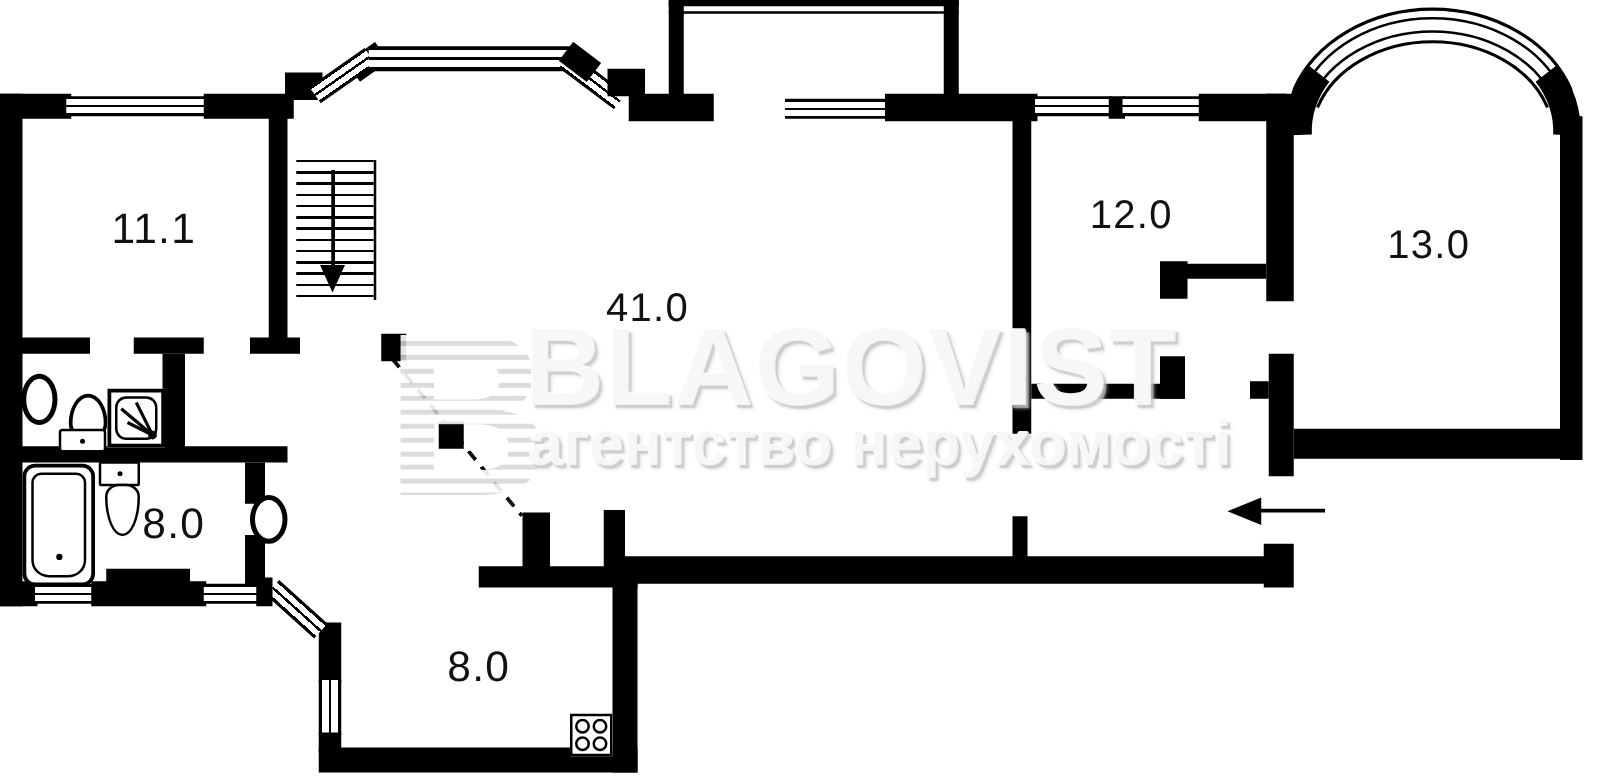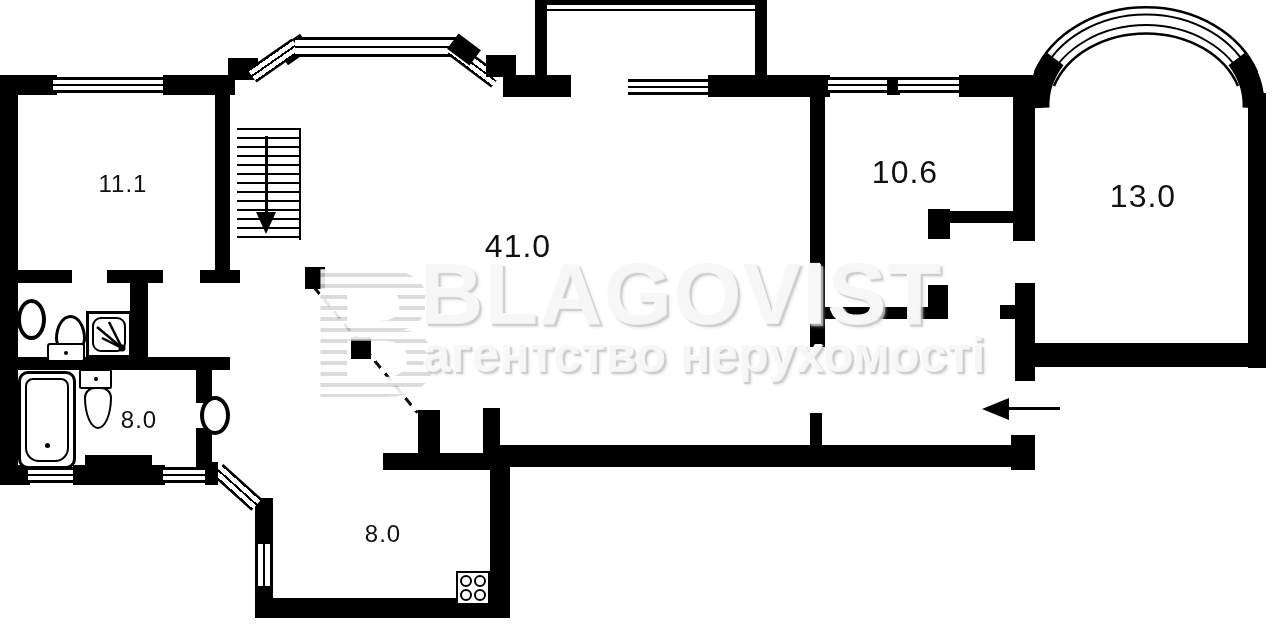--- a/index.html
+++ b/index.html
@@ -4,21 +4,21 @@
 <style>
   html,body{margin:0;padding:0;background:#fff;}
   #stage{position:relative;width:1280px;height:626px;background:#fff;overflow:hidden;
          font-family:"Liberation Sans", sans-serif;}
   .w{position:absolute;background:#000;}
   
   .winH{position:absolute;background:linear-gradient(to bottom,#000 0 16%,#fff 16% 44%,#000 44% 56%,#fff 56% 84%,#000 84% 100%);}
   .winV{position:absolute;background:linear-gradient(to right,#000 0 16%,#fff 16% 44%,#000 44% 56%,#fff 56% 84%,#000 84% 100%);}
   .winD{position:absolute;background:linear-gradient(to bottom,#000 0 16%,#fff 16% 44%,#000 44% 56%,#fff 56% 84%,#000 84% 100%);}
   .label{position:absolute;transform:translate(-50%,-50%);color:#111;font-size:32px;letter-spacing:1px;white-space:nowrap;}
-  .label.small{font-size:24px;}
+  .label.small{font-size:34px;}
   
   .stairs{position:absolute;left:237px;top:128px;width:62px;height:112px;
           background:repeating-linear-gradient(to bottom,#000 0 2px,#fff 2px 9px);
           border-right:2px solid #000;}
   .stair-arrow-line{position:absolute;left:265px;top:136px;width:3px;height:80px;background:#000;}
   .stair-arrow-head{position:absolute;left:256px;top:212px;width:0;height:0;
           border-left:10px solid transparent;border-right:10px solid transparent;border-top:22px solid #000;}
   
   .entry-shaft{position:absolute;left:1008px;top:407px;width:52px;height:3px;background:#000;}
   .entry-head{position:absolute;left:982px;top:398px;width:0;height:0;
@@ -178,21 +178,21 @@
 
   <div class="dash"></div>
   <div class="post" style="left:305px;top:267px;width:20px;height:22px;"></div>
   <div class="post" style="left:351px;top:337px;width:20px;height:22px;"></div>
 
   <div class="entry-shaft"></div>
   <div class="entry-head"></div>
 
   <div class="label small" style="left:123px;top:184px;">11.1</div>
   <div class="label" style="left:518px;top:246px;">41.0</div>
-  <div class="label" style="left:905px;top:172px;">10.6</div>
+  <div class="label" style="left:905px;top:172px;">12.0</div>
   <div class="label" style="left:1143px;top:196px;">13.0</div>
   <div class="label small" style="left:139px;top:420px;">8.0</div>
   <div class="label small" style="left:383px;top:534px;">8.0</div>
 
   <div class="wm wm-logo">B</div>
   <div class="wm wm-brand">BLAGOVIST</div>
   <div class="wm wm-tagline">агентство нерухомості</div>
 
 </div>
 

